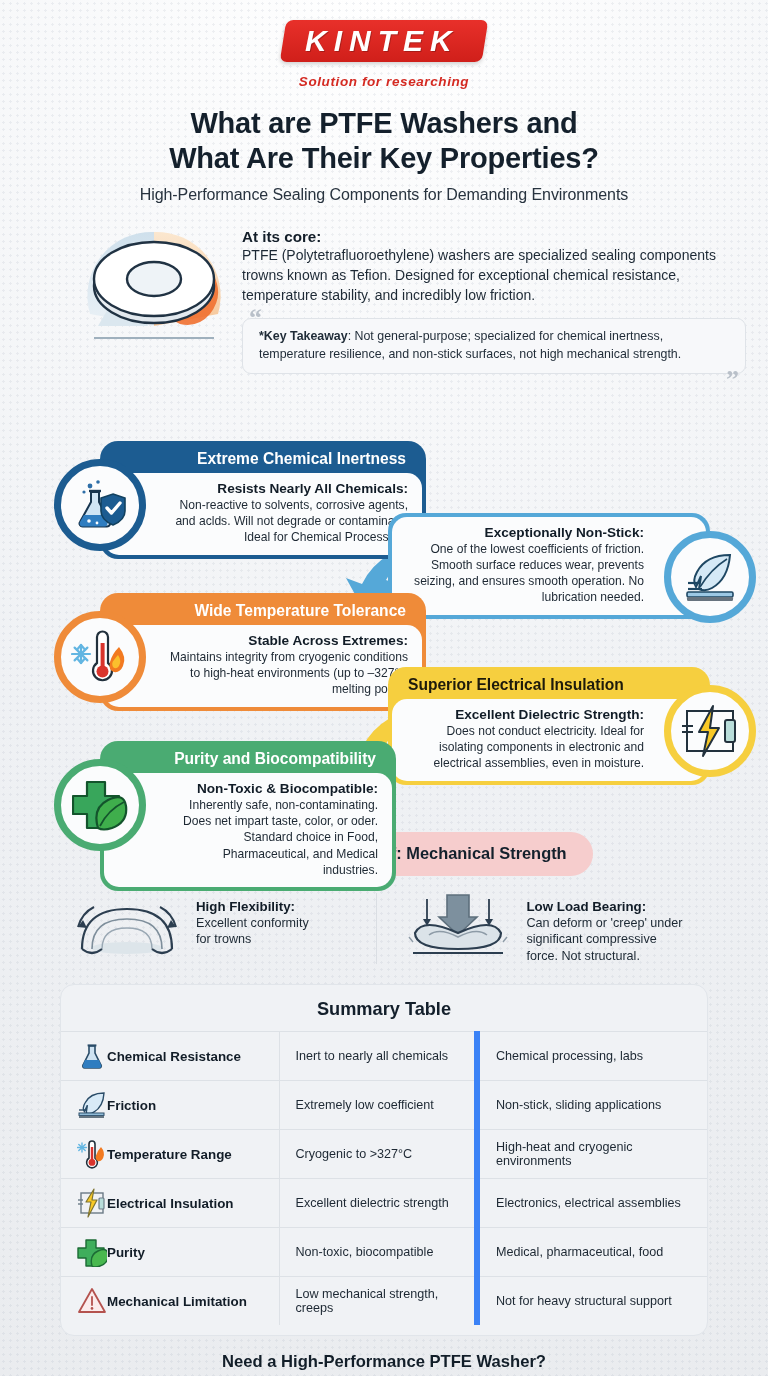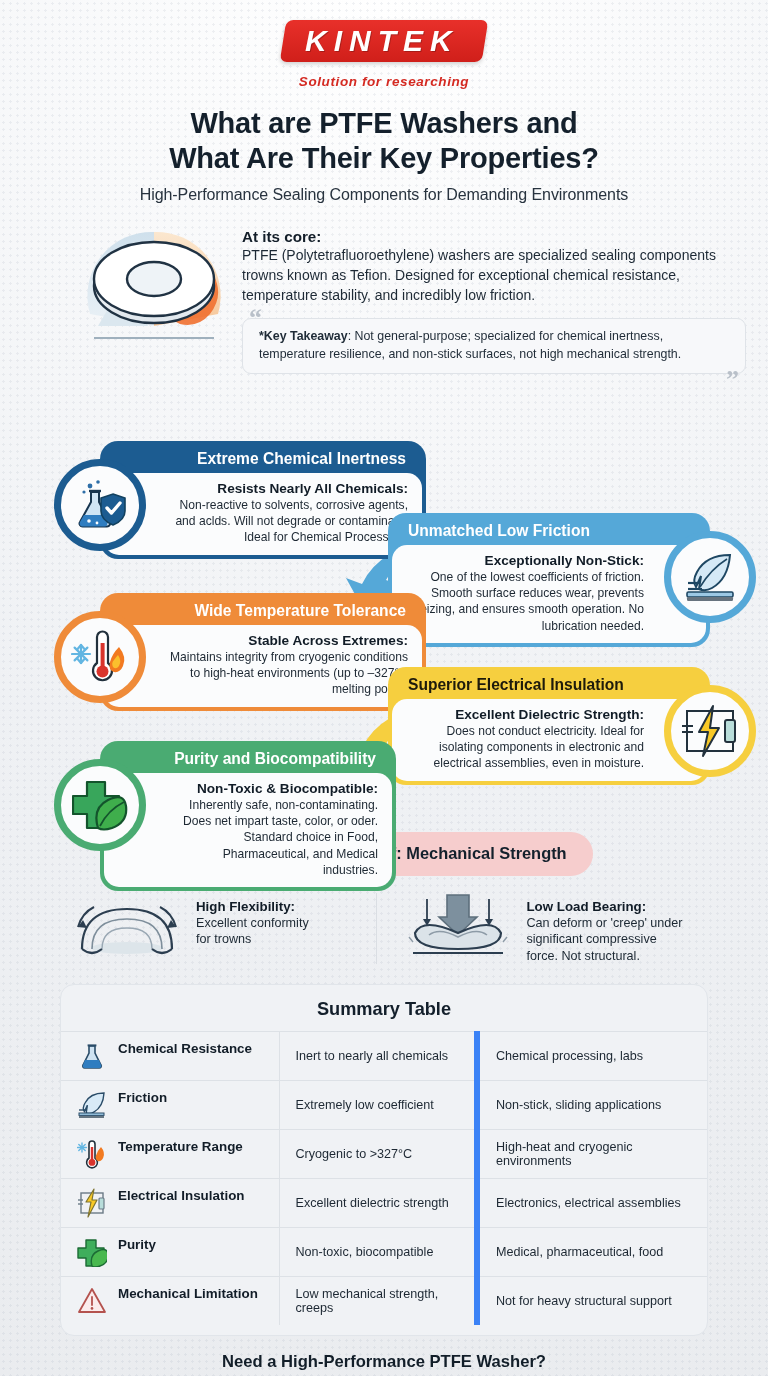--- a/index.html
+++ b/index.html
@@ -217,21 +217,21 @@
     width: 218px;
     padding-left: 16px;
     border-right: 1px solid #dde1e6;
   }
   table.summary tr td:nth-child(2) {
     width: 198px;
     padding-left: 16px;
     border-right: 6px solid #3b82f6;
   }
   table.summary tr td:nth-child(3) { padding-left: 16px; padding-right: 10px; }
-  .cellflex { display: flex; align-items: flex-start; gap: 11px; }
+  .cellflex { display: flex; align-items: center; }
   .cat-label { font-size: 13.4px; font-weight: bold; color: #121d28; }
   .ticon { width: 30px; height: 30px; flex: 0 0 30px; }
 
   
   .cta { text-align: center; margin-top: 16px; }
   .cta-h { font-size: 16.6px; font-weight: bold; color: #121e29; }
   .cta-p {
     font-size: 13.4px; line-height: 1.42; color: #1d2833;
     margin: 5px auto 0 auto; width: 540px;
   }
@@ -360,21 +360,20 @@
             <svg width="56" height="52" viewBox="0 0 56 52">
               <path d="M48 4 q-24 0 -33 17 q-5 9 -1 15 l5 -11 l-2 13 q6 3 13 -1 q16 -9 18 -33 Z" fill="#d5e9f6" stroke="#1e4763" stroke-width="2"></path>
               <path d="M45 8 q-16 10 -27 28" stroke="#1e4763" stroke-width="1.6" fill="none"></path>
               <line x1="6" y1="32" x2="17" y2="32" stroke="#1e4763" stroke-width="2.2"></line>
               <line x1="6" y1="38" x2="20" y2="38" stroke="#1e4763" stroke-width="2.2"></line>
               <rect x="5" y="41" width="46" height="5" rx="1.4" fill="#9cc8e4" stroke="#1e4763" stroke-width="1.6"></rect>
               <rect x="5" y="46" width="46" height="4" rx="1.2" fill="#67737e"></rect>
             </svg>
           </div>
           <div class="card-body">
-            <div class="card-head">Unmatched Low Friction</div>
             <div class="card-inner">
               <div class="card-title">Exceptionally Non-Stick:</div>
               <div class="card-text">One of the lowest coefficients of friction. Smooth surface reduces wear, prevents seizing, and ensures smooth operation. No lubrication needed.</div>
             </div>
           </div>
         </div>
       </div>
 
       <div class="card left c-temp" style="left:54px; top:152px; width:372px;">
         <div class="card-shell" style="width:372px;">

